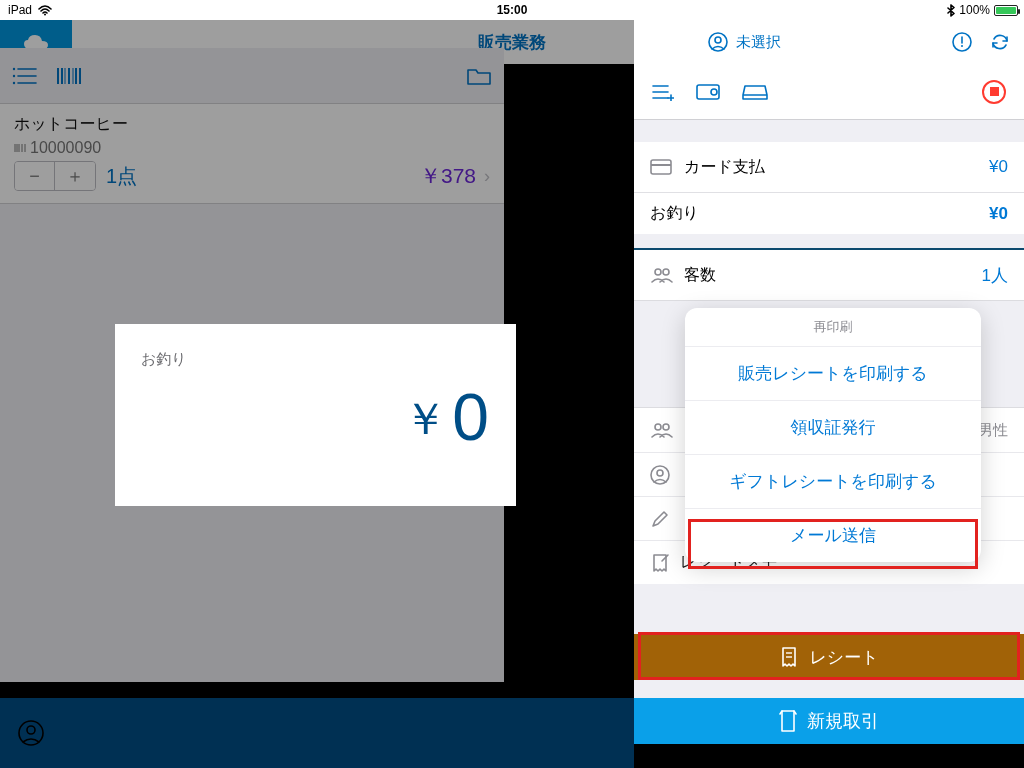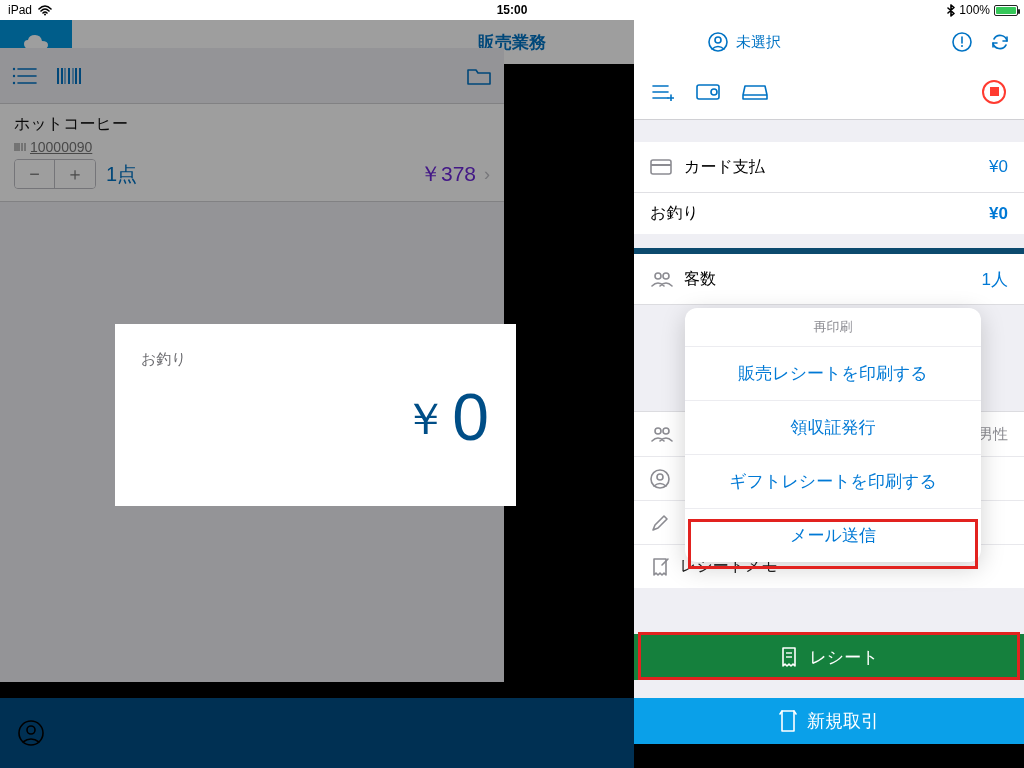--- a/index.html
+++ b/index.html
@@ -21,21 +21,21 @@
   .topnav .title { position:absolute; left:50%; transform:translateX(-50%); color:#0073c4; font-weight:700; font-size:17px; }
   .topnav .user { position:absolute; left:708px; display:flex; align-items:center; gap:8px; color:#0073c4; font-size:15px; }
   .topnav .righticons { margin-left:auto; padding-right:14px; display:flex; gap:18px; color:#0073c4; }
 
   
   .leftpane { position: absolute; top: 48px; left: 0; width: 504px; height: 634px; background: #efeff4; }
   .leftpane .toolbar { height: 56px; display:flex; align-items:center; padding:0 12px; gap:18px; color:#0073c4; border-bottom:1px solid #d0d0d4;}
   .leftpane .toolbar .spacer { flex:1; }
   .itemrow { background:#fff; border-bottom:1px solid #d0d0d4; padding:10px 14px 12px; display:grid; grid-template-columns: 1fr auto auto; align-items:center; row-gap:4px; }
   .itemrow .name { grid-column:1/4; font-size:16px; color:#111; }
-  .itemrow .sku { grid-column:1/4; font-size:14px; color:#777; display:flex; align-items:center; gap:4px;text-decoration:underline; }
+  .itemrow .sku { grid-column:1/4; font-size:16px; color:#777; display:flex; align-items:center; gap:4px; }
   .itemrow .qtybox { display:flex; border:1px solid #bdbdc3; border-radius:4px; overflow:hidden; }
   .itemrow .qtybox button { width:40px; height:28px; background:#fff; border:none; color:#777; font-size:18px; }
   .itemrow .qtybox button:first-child { border-right:1px solid #bdbdc3; }
   .itemrow .count { color:#0073c4; font-size:20px; margin-left:10px; align-self:center; }
   .itemrow .pricecell { grid-column:2/3; justify-self:end; color:#6d28d9; font-size:21px; }
   .itemrow .chev { color:#c0c0c6; grid-column:3/4; padding-left:8px; font-size:18px;}
   .itemrow .bottomline { grid-column:1/4; display:flex; align-items:center; }
 
   
   .leftbottom { position:absolute; top:698px; left:0; width:634px; height:70px; background:#004e87; display:flex; align-items:center; padding:0 18px;}
@@ -54,39 +54,39 @@
   .rightpane { position:absolute; top:64px; left:634px; width:390px; height:634px; background:#efeff4; }
   .rightpane .rtoolbar { height:56px; background:#fff; border-bottom:1px solid #d0d0d4; display:flex; align-items:center; padding:0 18px; gap:22px; color:#0073c4;}
   .rightpane .rtoolbar .spacer{flex:1;}
   .stopcircle { width:24px; height:24px; border:2px solid #ff3b30; border-radius:50%; display:flex; align-items:center; justify-content:center;}
   .stopcircle .sq { width:9px; height:9px; background:#ff3b30;}
   .rrow { background:#fff; display:flex; align-items:center; padding:0 16px; height:50px; font-size:16px; }
   .rrow + .rrow, .rrow-sep { border-top:1px solid #e0e0e4; }
   .rrow .ic { width:34px; color:#8c8c92; }
   .rrow .val { margin-left:auto; color:#0079d5; font-size:17px;}
   .section-gap { height:22px; }
-  .group { background:#fff; border-top:6px solid #0c4a6e; border-bottom:1px solid #dcdce0; margin-top:14px;}
+  .group { background:#fff; border-top:2px solid #0c4a6e; border-bottom:1px solid #dcdce0; margin-top:14px;}
   .iconrow { height:44px; display:flex; align-items:center; padding:0 16px; color:#8c8c92; background:#fff;}
   .iconrow .txt { color:#222; font-size:16px; margin-left:10px;}
   .iconrow.memo { border-top:1px solid #e0e0e4;}
   .stackgroup { background:#fff; border-top:1px solid #dcdce0;}
   .stackgroup .iconrow + .iconrow { border-top:1px solid #e8e8ec; }
   .label-tag { margin-left:auto; color:#8c8c92; font-size:15px;}
 
   
   .popover { position:absolute; top:308px; left:685px; width:296px; background:#fff; border-radius:12px; box-shadow:0 6px 24px rgba(0,0,0,.18); overflow:hidden;}
   .popover .header { text-align:center; color:#8c8c92; font-size:13px; padding:10px 0; }
   .popover .opt { height:54px; display:flex; align-items:center; justify-content:center; color:#0079d5; font-size:17px; border-top:1px solid #ececf0; }
   .popover .arrow { position:absolute; left:50%; transform:translateX(-50%); bottom:-9px; width:0; height:0; border-left:10px solid transparent; border-right:10px solid transparent; border-top:10px solid #fff;}
   .hl-red { position:absolute; border:3px solid #e2221f; }
 
   
   .rbottom { position:absolute; top:634px; left:634px; width:390px; height:134px; display:flex; flex-direction:column;}
   .rbottom .btn { flex:0 0 46px; display:flex; align-items:center; justify-content:center; gap:10px; color:#fff; font-size:17px;}
-  .btn.receipt { background:#15803d; height:46px;}
+  .btn.receipt { background:#a16207; height:46px;}
   .btn.newtx { background:#0aa0e9; height:70px; font-size:18px;}
   .btn-gap { height:18px; background:#efeff4;}
 
   svg { display:block; }
   .stroked { fill:none; stroke:currentColor; stroke-width:1.6; stroke-linecap:round; stroke-linejoin:round; }
 </style>
 </head>
 <body>
 
 <div class="root">

